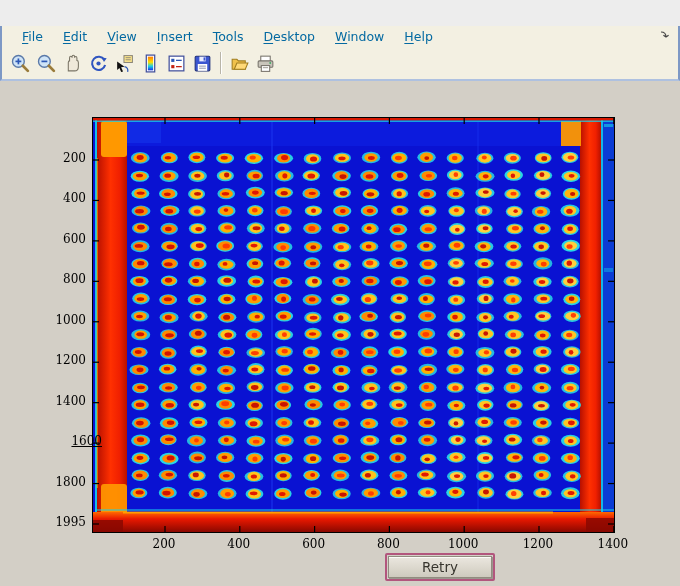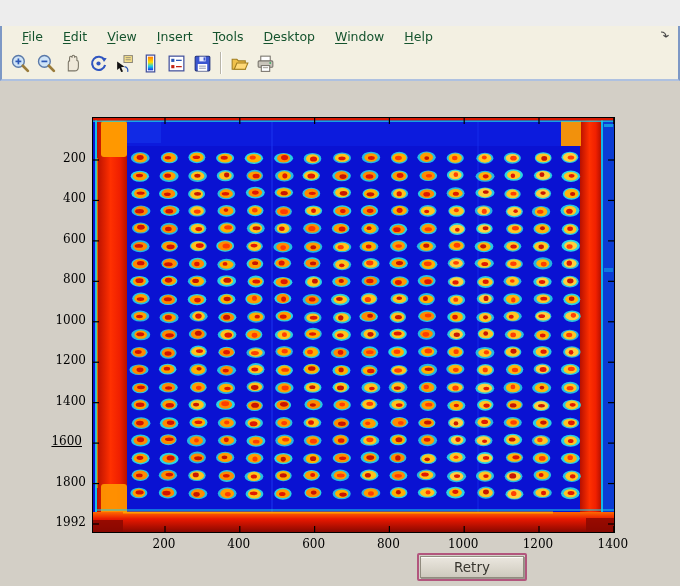--- a/index.html
+++ b/index.html
@@ -36,21 +36,21 @@
 
   
   .menubar{
     position:absolute;top:26px;left:0;right:0;height:21px;
     background:#f3f0e2;
     border-left:2px solid #7d98c5;border-right:2px solid #7d98c5;
     box-sizing:border-box;
     display:flex;align-items:center;padding-left:10px;
   }
   .menu-item{
-    font-size:12.5px;color:#14532d;padding:2px 10px 2px 10px;cursor:default;
+    font-size:12.5px;color:#0369a1;padding:2px 10px 2px 10px;cursor:default;
     white-space:nowrap;
     text-align:center;
   }
   .menu-item u{text-underline-offset:2px;}
   .menu-overflow{
     position:absolute;right:8px;top:4px;font-size:11px;color:#333;
   }
 
   
   .toolbar{
@@ -1249,38 +1249,38 @@
           <line x1="521" y1="284.664" x2="515" y2="284.664" stroke="#000" stroke-width="1.2"></line>
           <line x1="0" y1="325.108" x2="6" y2="325.108" stroke="#000" stroke-width="1.2"></line>
           <line x1="521" y1="325.108" x2="515" y2="325.108" stroke="#000" stroke-width="1.2"></line>
           <line x1="0" y1="365.552" x2="6" y2="365.552" stroke="#000" stroke-width="1.2"></line>
           <line x1="521" y1="365.552" x2="515" y2="365.552" stroke="#000" stroke-width="1.2"></line>
           <line x1="0" y1="405.99600000000004" x2="6" y2="405.99600000000004" stroke="#000" stroke-width="1.2"></line>
           <line x1="521" y1="405.99600000000004" x2="515" y2="405.99600000000004" stroke="#000" stroke-width="1.2"></line>
         </svg>
     </div>
 
-    <div class="focus-ring" style="left:385px;top:472px;width:110px;height:28px;margin-left:32px;">
+    <div class="focus-ring" style="left:385px;top:472px;width:110px;height:28px;">
       <div class="push-btn">
         <span>Retry</span>
       </div>
     </div>
 
 
   <div class="xtick-label" style="left: 140px; top: 456px;">200</div>
       <div class="xtick-label" style="left: 214.8px; top: 456px;">400</div>
       <div class="xtick-label" style="left: 289.6px; top: 456px;">600</div>
       <div class="xtick-label" style="left: 364.4px; top: 456px;">800</div>
       <div class="xtick-label" style="left: 439.2px; top: 456px;">1000</div>
       <div class="xtick-label" style="left: 514px; top: 456px;">1200</div>
       <div class="xtick-label" style="left: 588.8px; top: 456px;">1400</div>
       <div class="ytick-label" style="left: 40px; top: 70px;">200</div>
       <div class="ytick-label" style="left: 40px; top: 110.444px;">400</div>
       <div class="ytick-label" style="left: 40px; top: 150.888px;">600</div>
       <div class="ytick-label" style="left: 40px; top: 191.332px;">800</div>
       <div class="ytick-label" style="left: 40px; top: 231.776px;">1000</div>
       <div class="ytick-label" style="left: 40px; top: 272.22px;">1200</div>
       <div class="ytick-label" style="left: 40px; top: 312.664px;">1400</div>
-      <div class="ytick-label" style="left: 36px; top: 353.108px; text-decoration: underline;">1600</div>
+      <div class="ytick-label" style="left: 56px; top: 353.108px; text-decoration: underline;">1600</div>
       <div class="ytick-label" style="left: 40px; top: 393.552px;">1800</div>
-      <div class="ytick-label" style="left: 40px; top: 433.996px;">1992</div>
+      <div class="ytick-label" style="left: 40px; top: 433.996px;">1995</div>
     </div>
 </div>
 
 </body></html>

